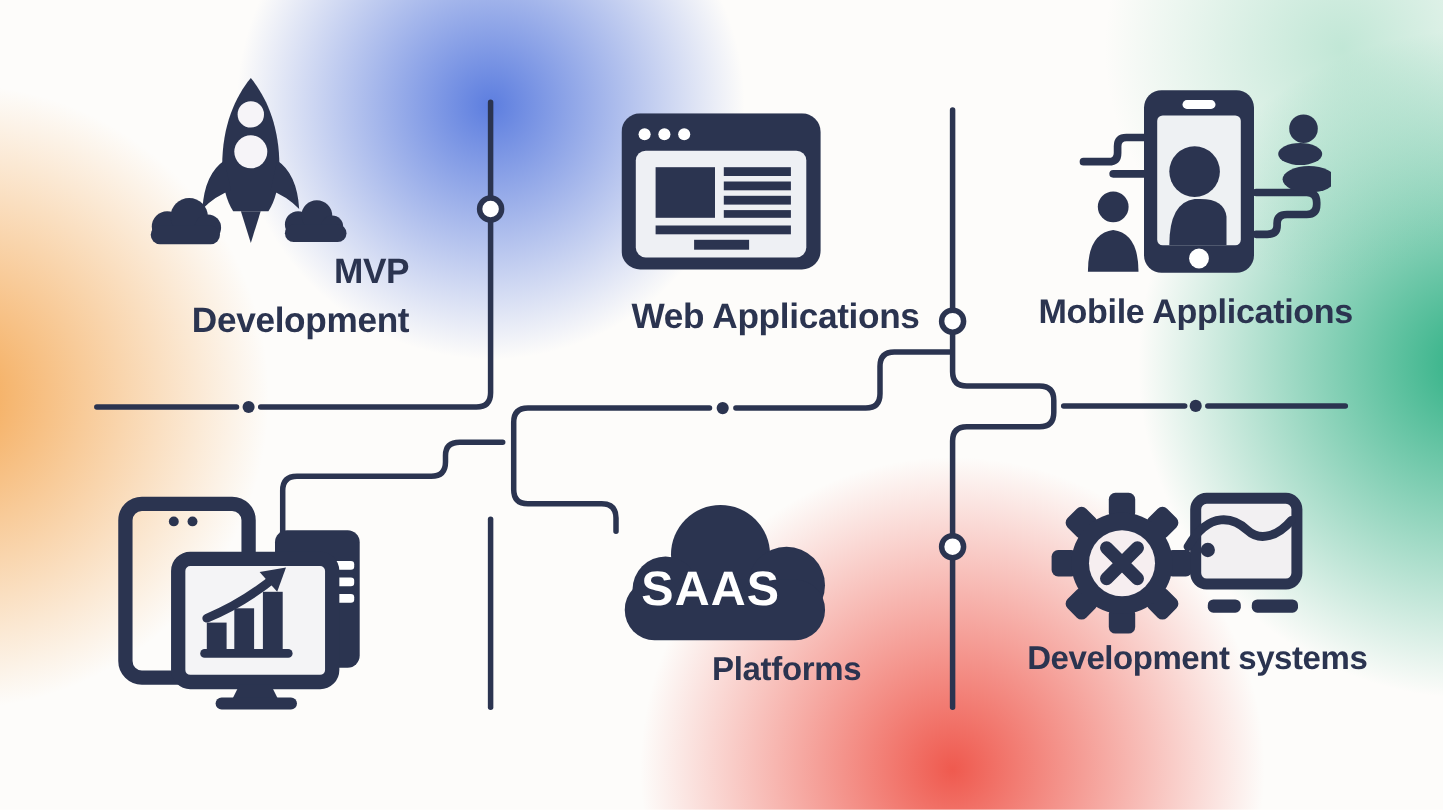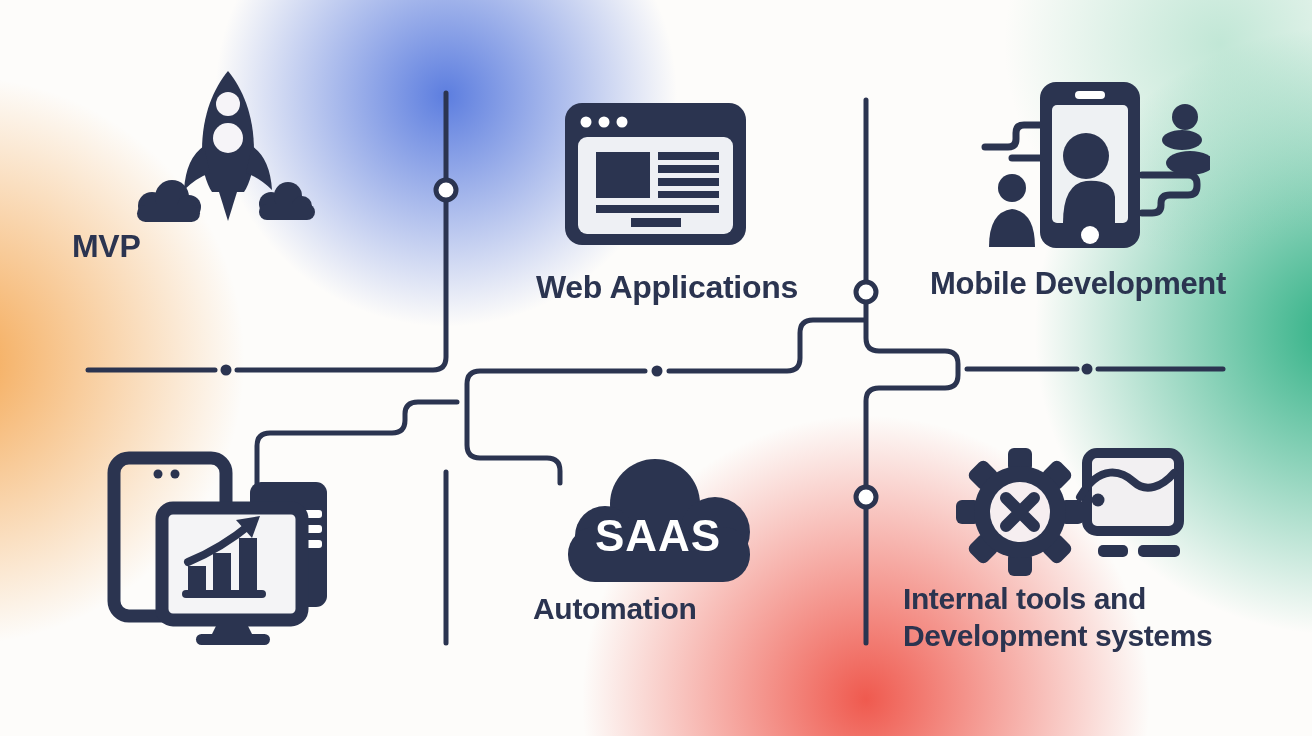--- a/index.html
+++ b/index.html
@@ -9,28 +9,28 @@
     background:
       radial-gradient(circle 300px at 93% 6%,  rgba(120,205,170,0.45), rgba(120,205,170,0) 72%),
       radial-gradient(circle 330px at 34% 13%, rgba(79,115,221,0.92), rgba(79,115,221,0) 70%),
       radial-gradient(circle 430px at -3% 49%, rgba(244,164,76,0.95), rgba(244,164,76,0) 66%),
       radial-gradient(circle 460px at 102% 45%,rgba(35,172,126,0.95), rgba(35,172,126,0) 66%),
       radial-gradient(circle 430px at 66% 95%, rgba(238,76,64,0.92),  rgba(238,76,64,0) 66%),
       #fdfcfa;
   }
   .icon-box{position:absolute;}
   .label{
-    position:absolute;color:#2b3450;font-weight:700;text-align:left;
+    position:absolute;color:#2b3450;font-weight:700;text-align:right;
     letter-spacing:-0.3px;line-height:1.25;
   }
   .mvp-label{left:72px;top:224px;width:300px;font-size:32px;line-height:45px;}
   .web-label{left:536px;top:267px;width:300px;font-size:32px;}
   .mobile-label{left:930px;top:265px;width:300px;font-size:31px;}
   .saas-text{
-    position:absolute;left:583px;top:511px;width:150px;text-align:center;
+    position:absolute;left:583px;top:511px;width:150px;
     color:#ffffff;font-weight:700;font-size:44px;letter-spacing:1px;
   }
   .platforms-label{left:533px;top:590px;width:250px;font-size:30px;}
   .internal-label{left:903px;top:580px;width:340px;font-size:30px;line-height:37px;letter-spacing:-0.4px;}
   svg{display:block;}
 </style>
 </head>
 <body>
 
 <div class="stage">
@@ -173,26 +173,26 @@
       <rect x="137" y="8" width="92" height="78" rx="10" fill="#f2f0f2" stroke="#2b3450" stroke-width="10"></rect>
       <path d="M130 52 C150 18 172 26 184 37 C196 48 212 42 224 28" fill="none" stroke="#2b3450" stroke-width="8" stroke-linecap="round"></path>
       <circle cx="148" cy="55" r="6.5" fill="#2b3450"></circle>
       <rect x="148" y="100" width="30" height="12" rx="5" fill="#2b3450"></rect>
       <rect x="188" y="100" width="42" height="12" rx="5" fill="#2b3450"></rect>
     </svg>
   </div>
 
   <div class="label mvp-label">
     <div>MVP</div>
+    <div>Development</div>
   </div>
 
   <div class="label web-label">Web Applications</div>
 
-  <div class="label mobile-label">Mobile Development</div>
+  <div class="label mobile-label">Mobile Applications</div>
 
-  <div class="label platforms-label">Automation</div>
+  <div class="label platforms-label">Platforms</div>
 
   <div class="label internal-label">
-    <div>Internal tools and</div>
     <div>Development systems</div>
   </div>
 
 </div>
 
 </body></html>

